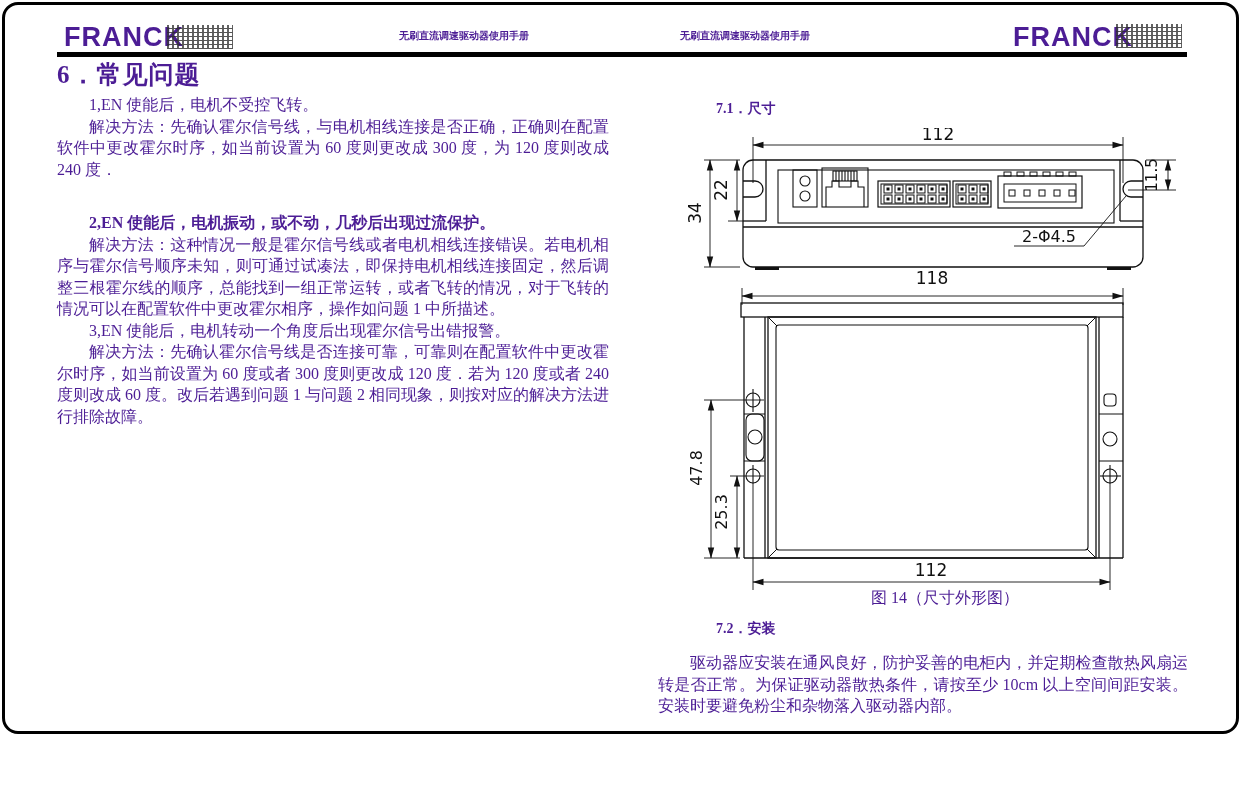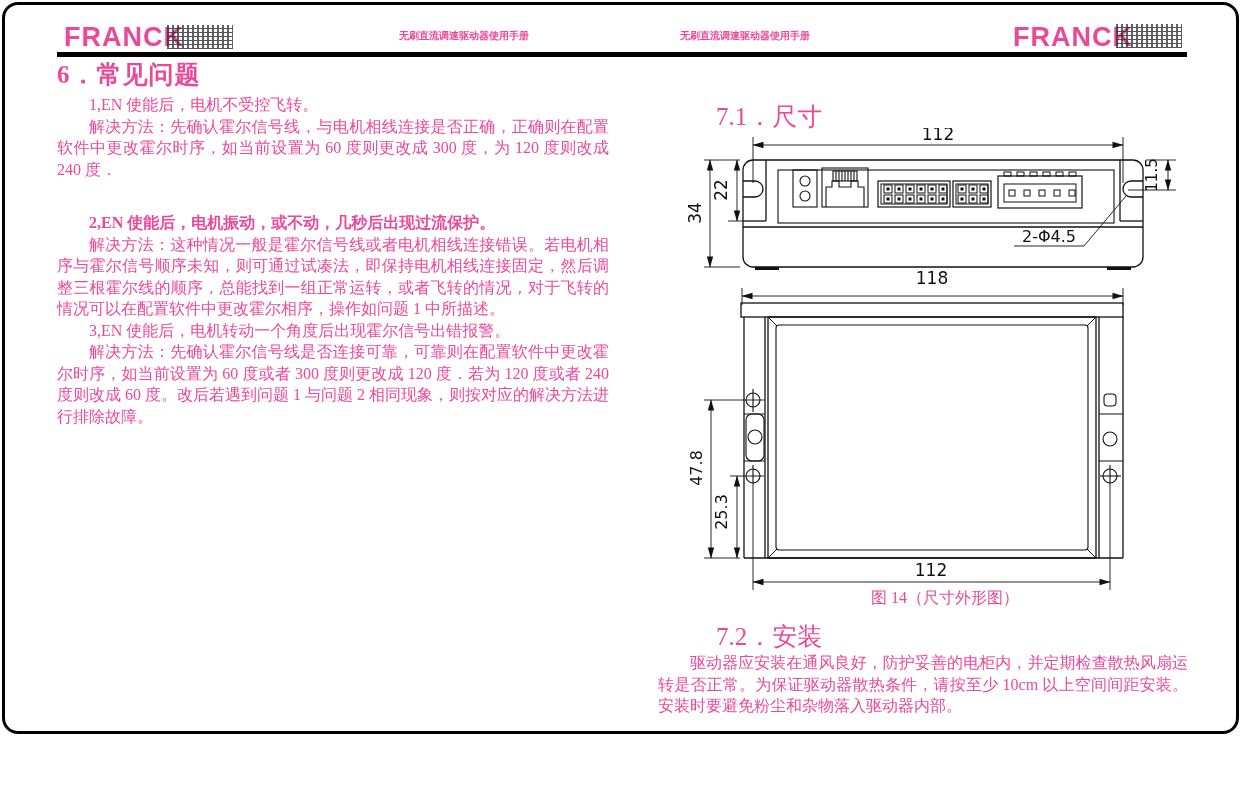--- a/index.html
+++ b/index.html
@@ -1,18 +1,18 @@
 <!DOCTYPE html>
 <html><head>
 <meta charset="utf-8">
 <style>
   html,body{margin:0;padding:0;background:#fff;}
   #canvas{
     position:relative;width:1241px;height:736px;background:#fff;
-    font-family:"Liberation Serif",serif;color:#ec4899;overflow:hidden;
+    font-family:"Liberation Serif",serif;color:#4c1d95;overflow:hidden;
   }
   #frame{
     position:absolute;left:2px;top:2px;right:2px;bottom:2px;
     border:3px solid #000;border-radius:16px;pointer-events:none;
   }
   .abs{position:absolute;}
   .brand{
     font-family:"Liberation Sans",sans-serif;font-weight:900;
     letter-spacing:1px;transform:scaleY(1.05);white-space:nowrap;
   }
@@ -21,21 +21,21 @@
   .logo-tag{
     width:66px;height:24px;opacity:.8;filter:blur(.4px);
     background:
       repeating-linear-gradient(0deg,#2b2b2b 0 1px,transparent 1px 4px),
       repeating-linear-gradient(90deg,#3a3a3a 0 2px,transparent 2px 5px);
   }
   .manual-title{font-size:10px;font-weight:bold;white-space:nowrap;}
   .rule-thick{height:5px;background:#000;}
   .rule-thin{height:2px;background:#000;}
   .h1{font-size:25px;font-weight:bold;white-space:nowrap;letter-spacing:1px;}
-  .h2{font-size:25px;font-weight:normal;white-space:nowrap;}
+  .h2{font-size:14px;font-weight:bold;white-space:nowrap;}
   .bodytext{font-size:16px;line-height:21.5px;text-align:justify;}
   .bodytext p{margin:0;text-indent:2em;}
   .bodytext p.gap{margin-top:32px;font-weight:bold;}
   .caption{font-size:16px;text-align:center;}
   .pageno{font-size:14px;}
   svg text{font-family:"DejaVu Sans",sans-serif;fill:#111;}
 </style>
 </head>
 <body>
 

